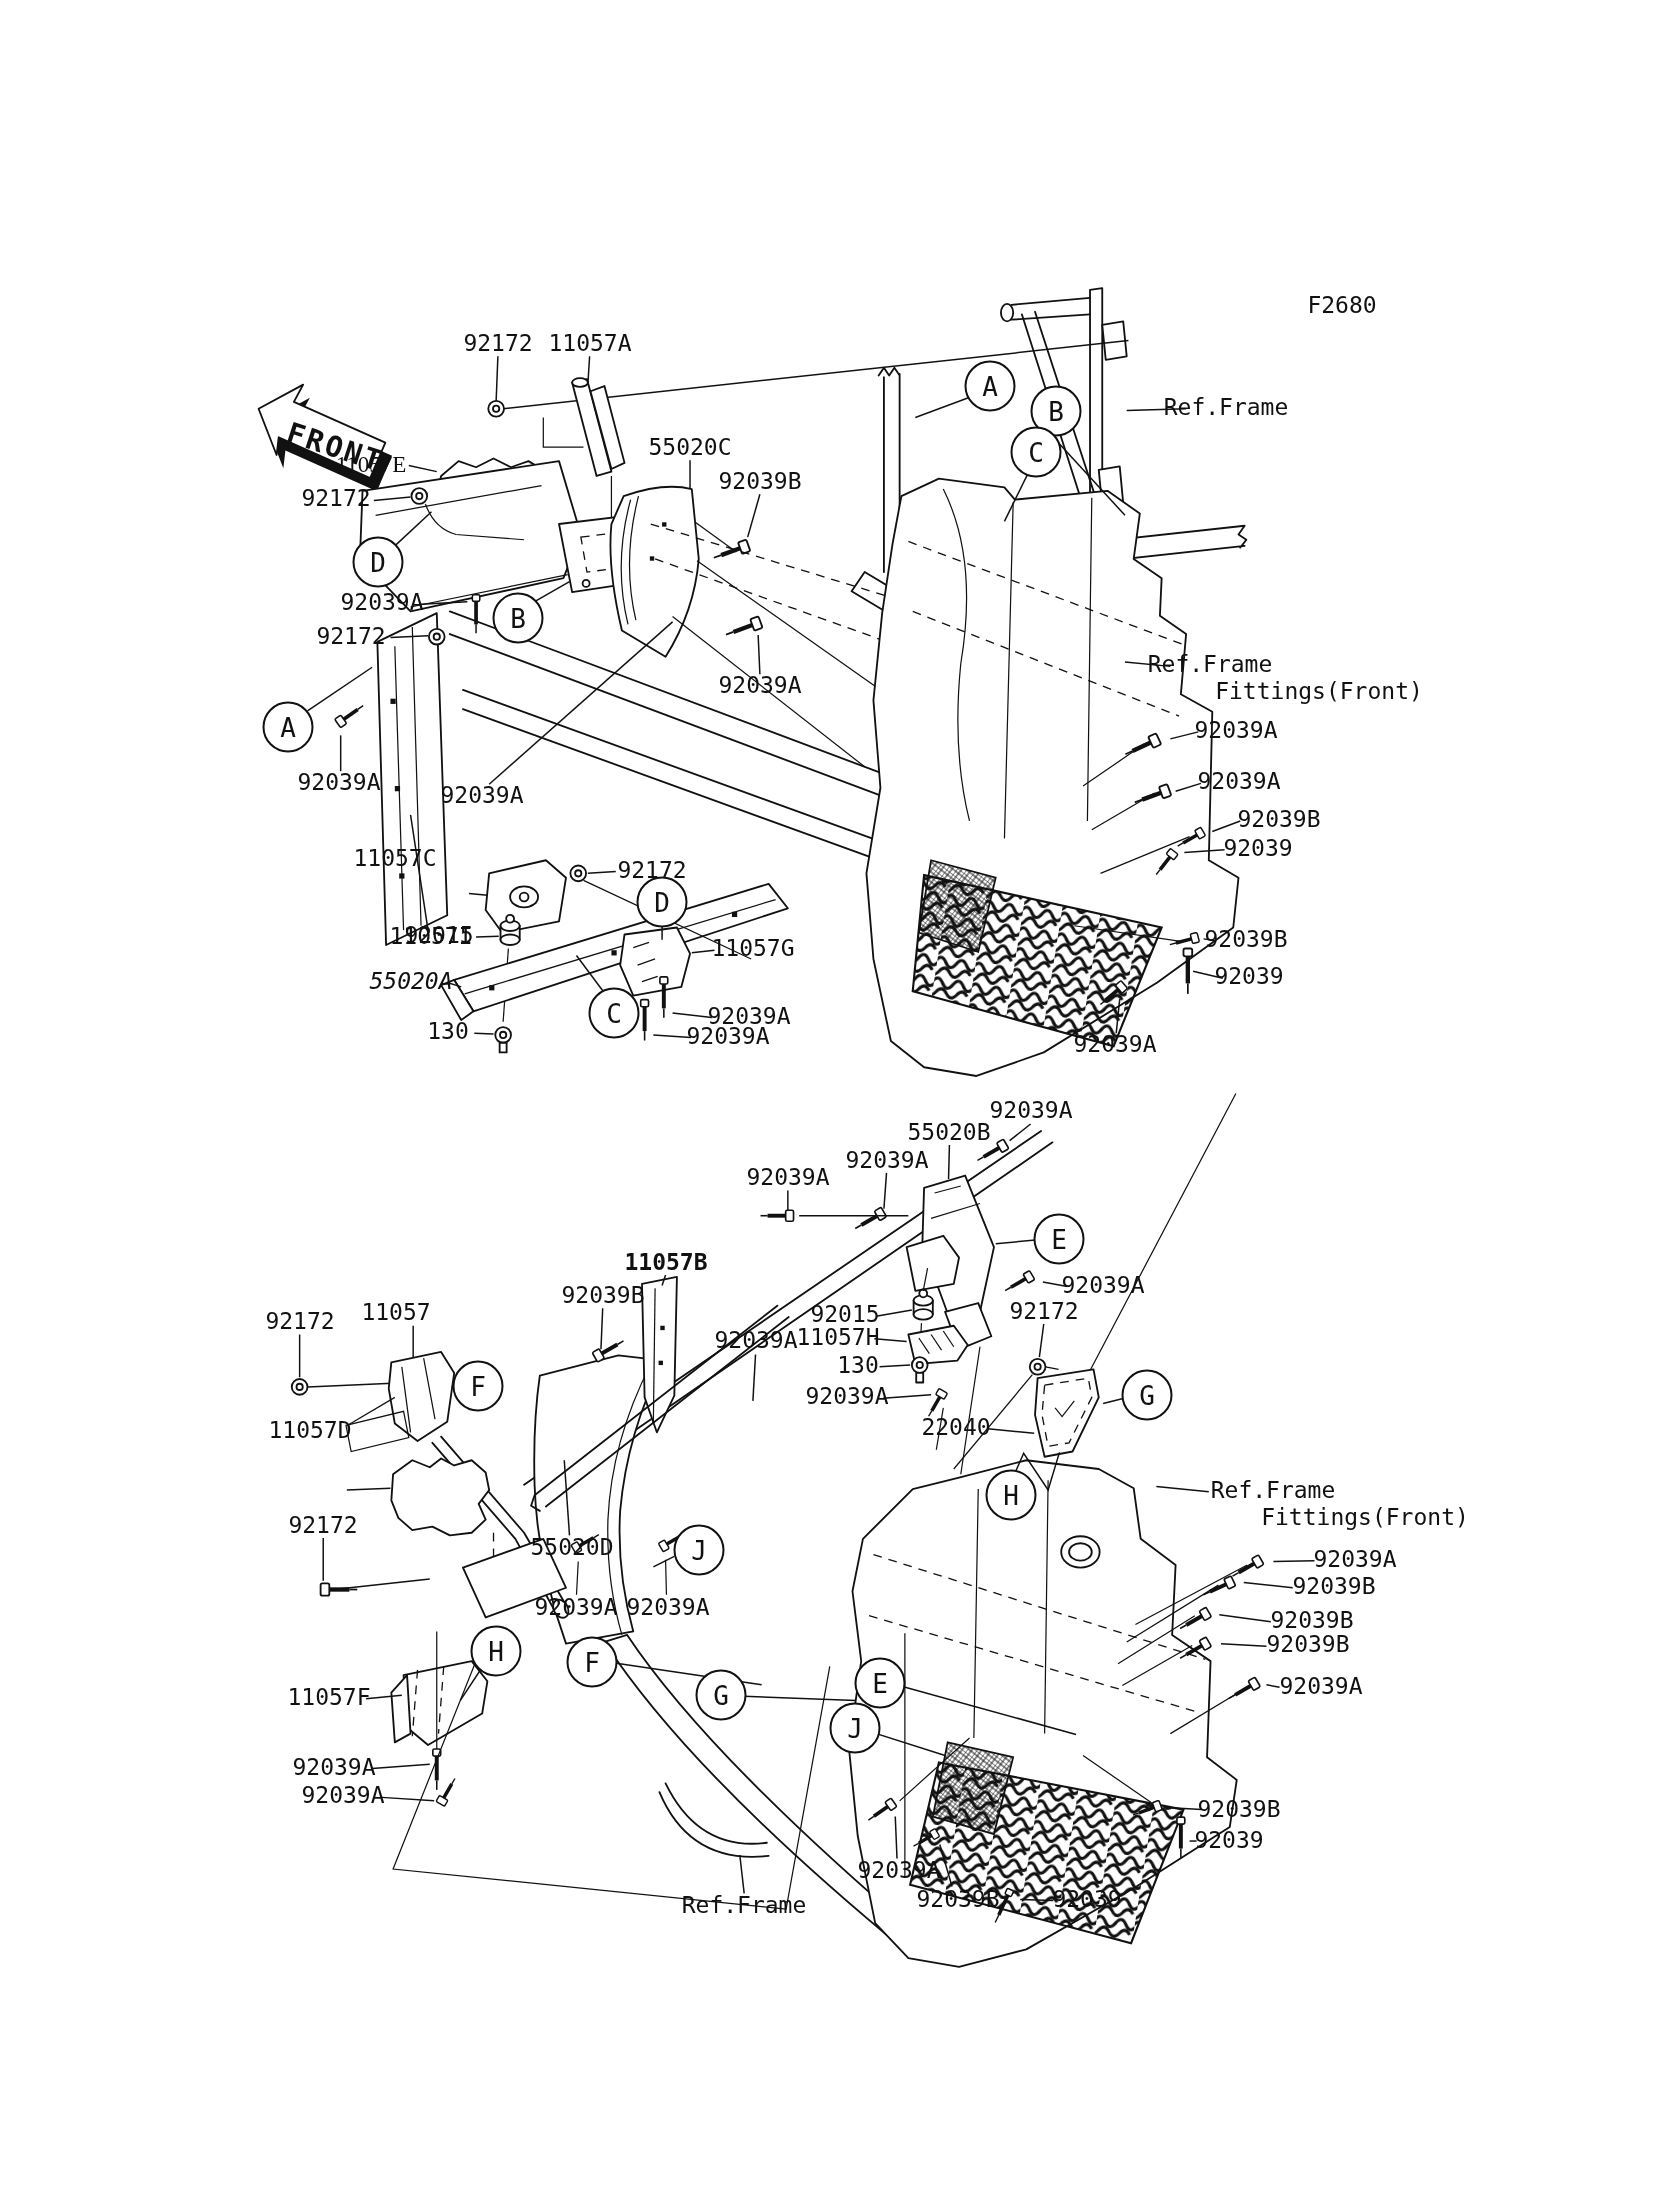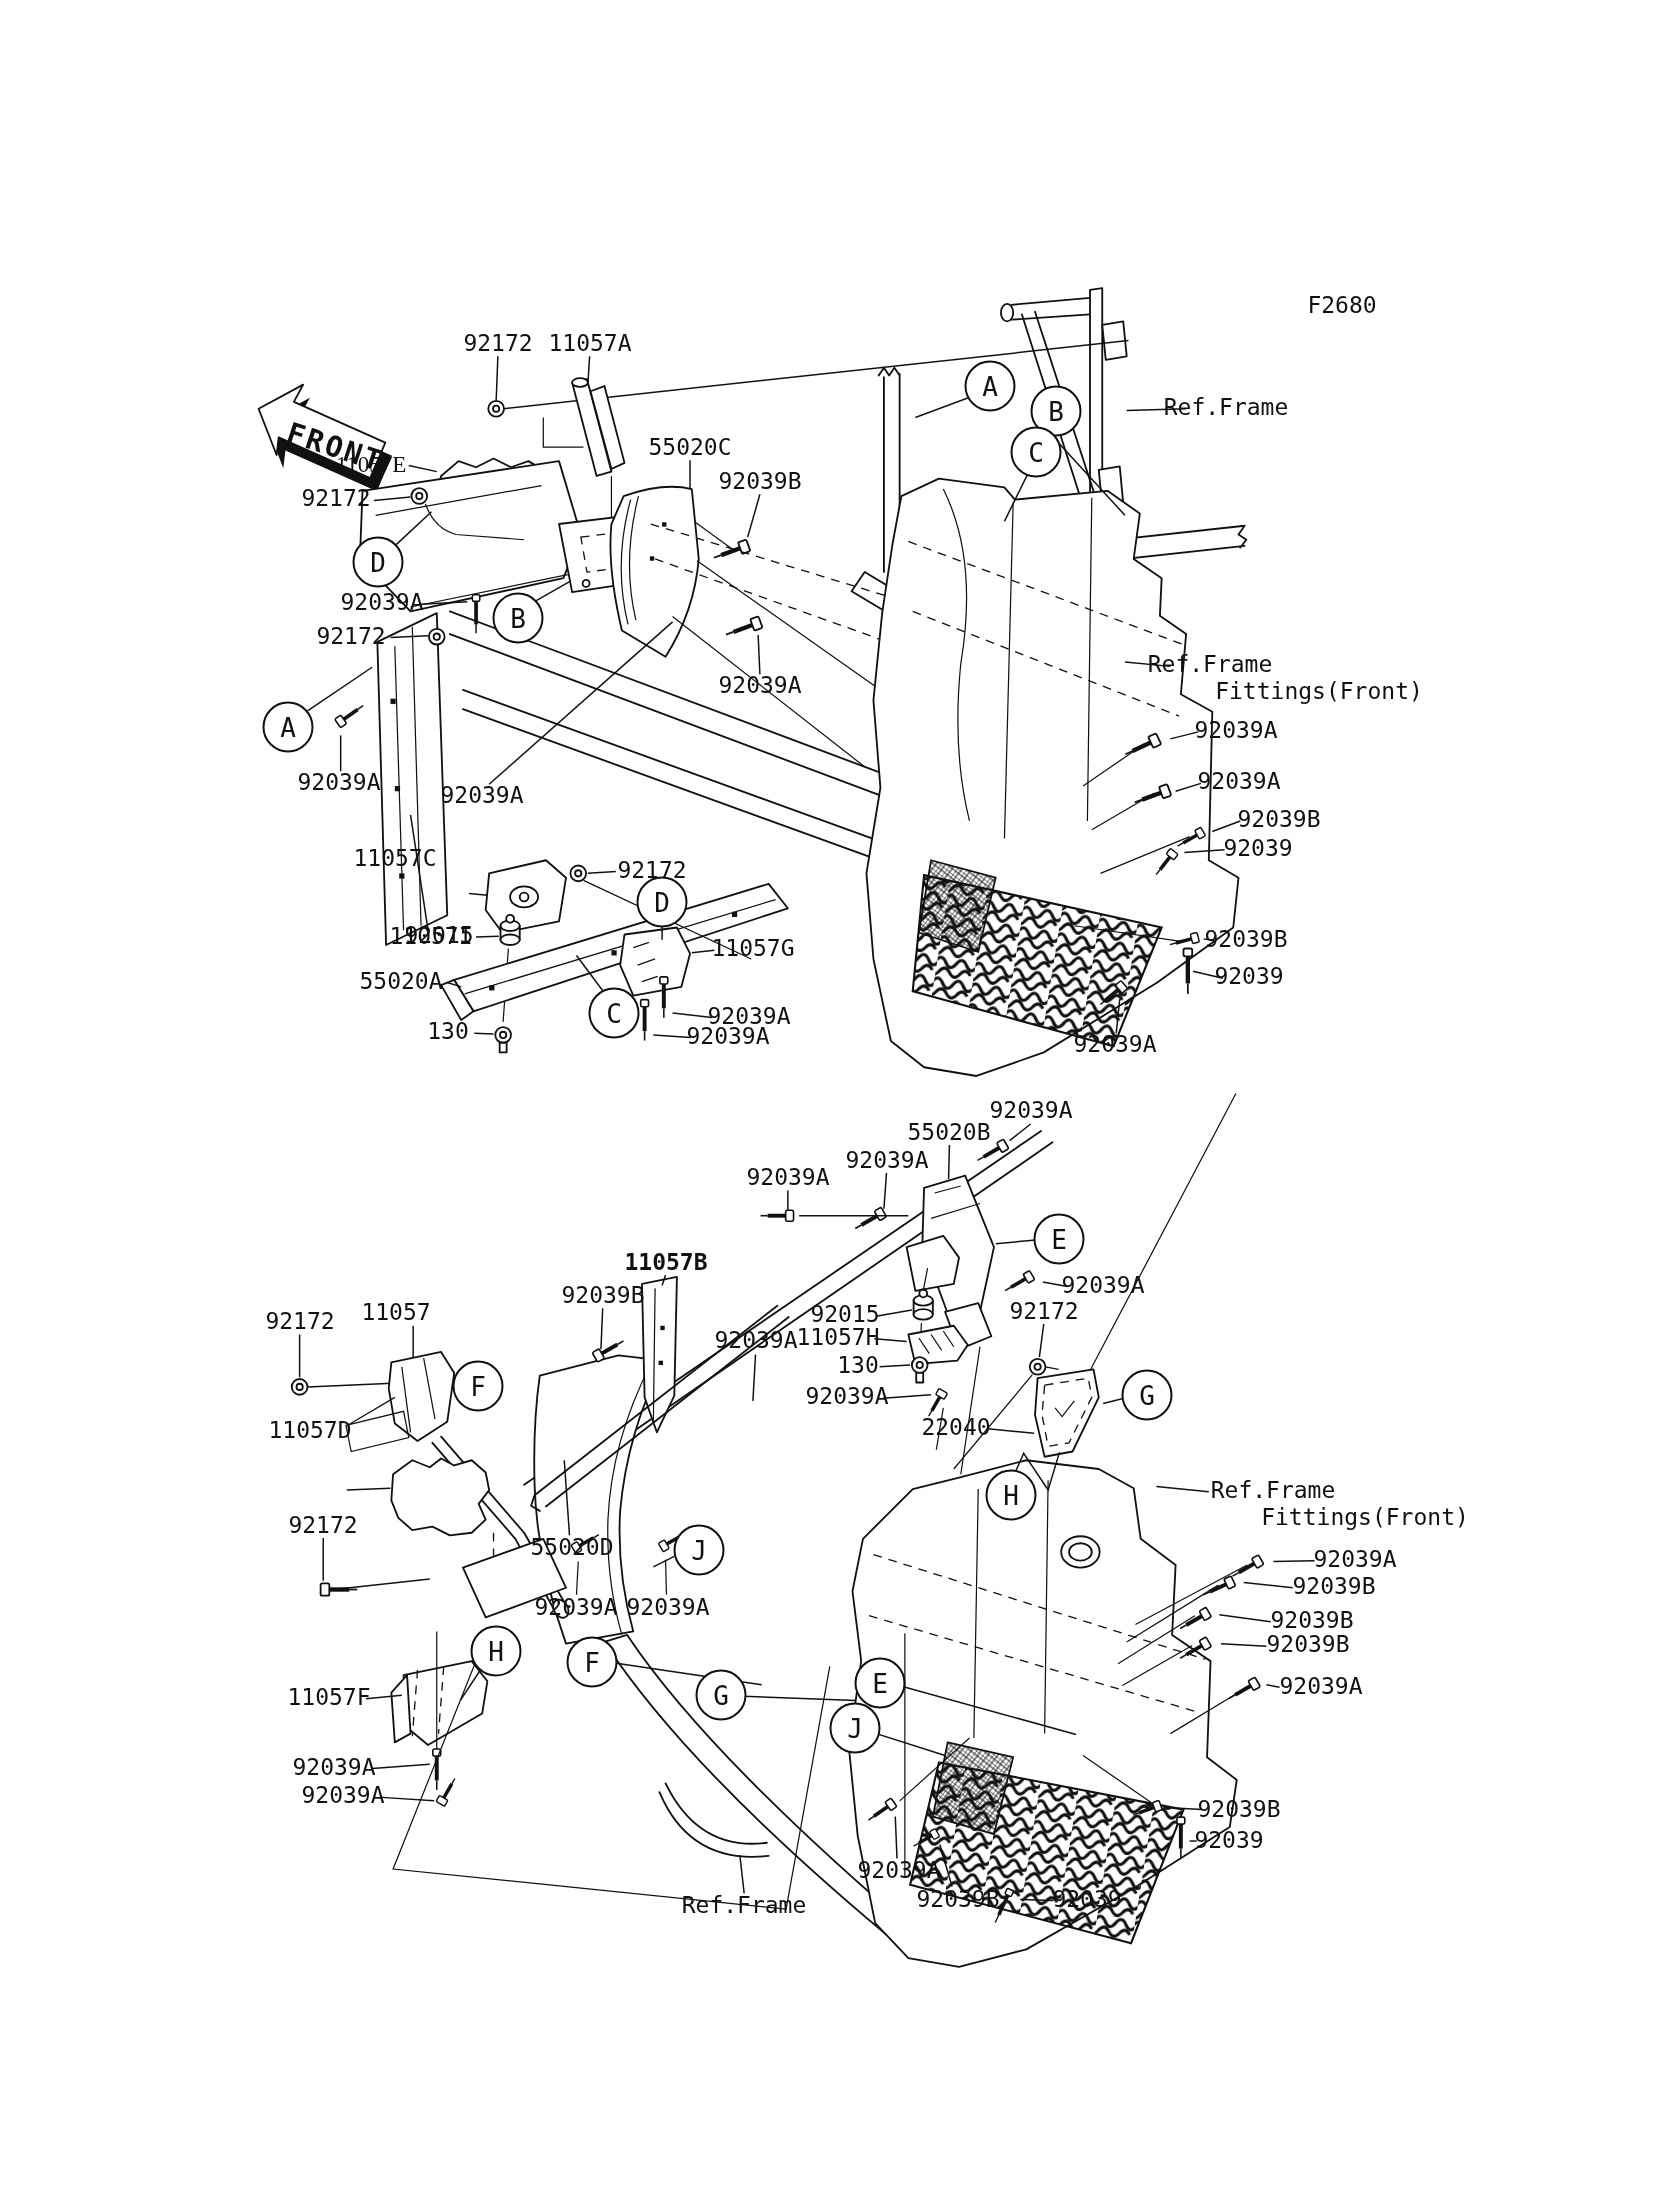--- a/index.html
+++ b/index.html
@@ -365,21 +365,21 @@
       <div class="lbl" style="left: 382px; top: 604px;">92039A</div>
       <div class="lbl" style="left: 351px; top: 638px;">92172</div>
       <div class="lbl" style="left: 760px; top: 687px;">92039A</div>
       <div class="lbl" style="left: 339px; top: 784px;">92039A</div>
       <div class="lbl" style="left: 395px; top: 828px; margin-top: 32px;">11057C</div>
       <div class="lbl" style="left: 482px; top: 797px;">92039A</div>
       <div class="lbl" style="left: 431px; top: 894px; margin-top: 44px;">11057I</div>
       <div class="lbl" style="left: 652px; top: 872px;">92172</div>
       <div class="lbl" style="left: 439px; top: 937px;">92015</div>
       <div class="lbl" style="left: 753px; top: 950px;">11057G</div>
-      <div class="lbl" style="left: 401px; top: 983px;">55020A</div>
+      <div class="lbl" style="left: 411px; top: 983px; font-style: italic;">55020A</div>
       <div class="lbl" style="left: 448px; top: 1033px;">130</div>
       <div class="lbl" style="left: 749px; top: 1018px;">92039A</div>
       <div class="lbl" style="left: 728px; top: 1038px;">92039A</div>
       <div class="lbl" style="left: 1226px; top: 409px;">Ref.Frame</div>
       <div class="lbl" style="left: 1210px; top: 666px;">Ref.Frame</div>
       <div class="lbl" style="left: 1319px; top: 693px;">Fittings(Front)</div>
       <div class="lbl" style="left: 1236px; top: 732px;">92039A</div>
       <div class="lbl" style="left: 1239px; top: 783px;">92039A</div>
       <div class="lbl" style="left: 1279px; top: 821px;">92039B</div>
       <div class="lbl" style="left: 1258px; top: 850px;">92039</div>

